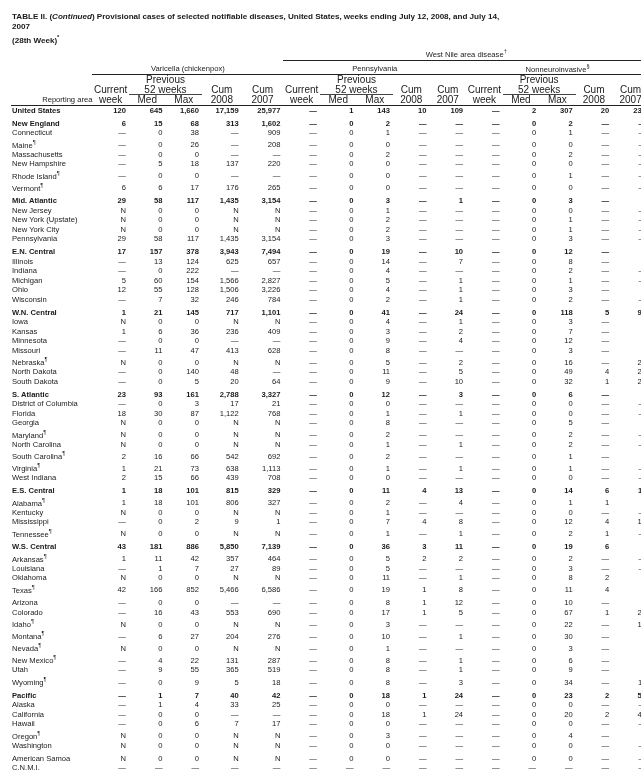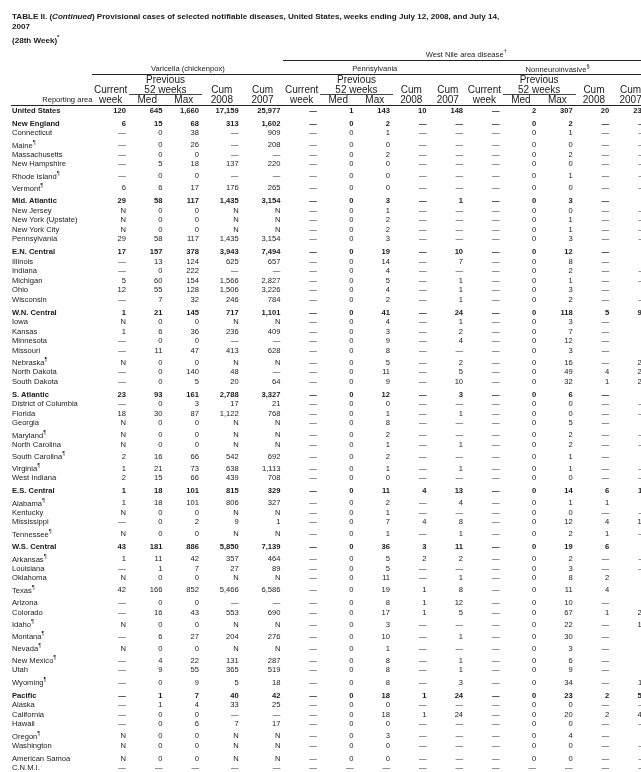--- a/index.html
+++ b/index.html
@@ -196,21 +196,21 @@
           <td class="area">United States</td>
           <td>120</td>
           <td>645</td>
           <td>1,660</td>
           <td>17,159</td>
           <td>25,977</td>
           <td>—</td>
           <td>1</td>
           <td>143</td>
           <td>10</td>
-          <td>148</td>
+          <td>109</td>
           <td>—</td>
           <td>2</td>
           <td>307</td>
           <td>20</td>
           <td>230</td>
         </tr>
         <tr class="gap">
           <td colspan="16"></td>
         </tr>
         <tr class="data bold">

